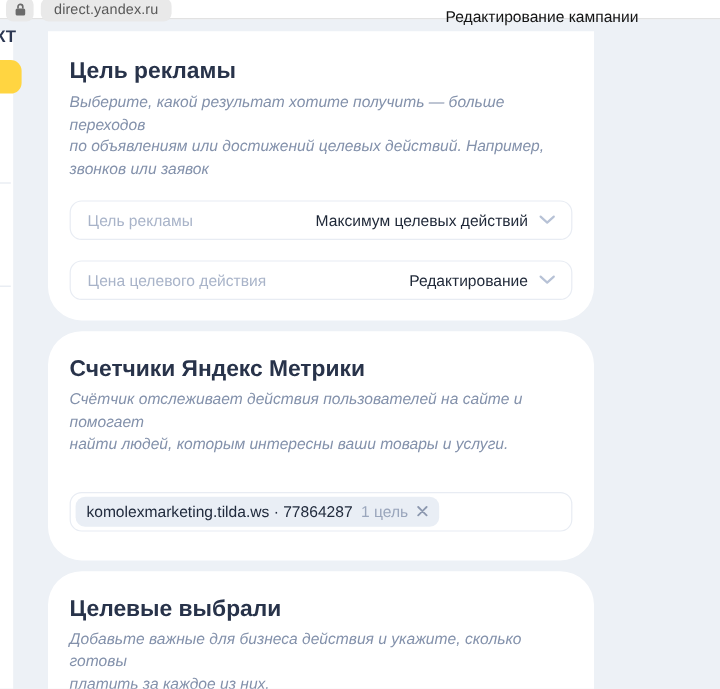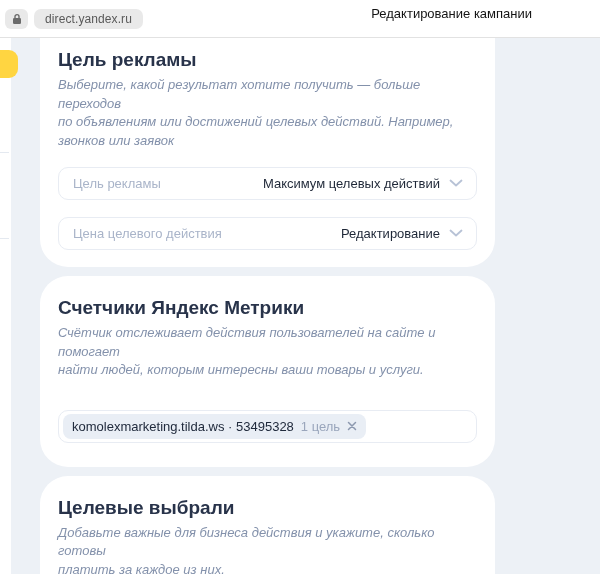--- a/index.html
+++ b/index.html
@@ -5,21 +5,21 @@
   * { margin: 0; padding: 0; box-sizing: border-box; }
   html, body { width: 600px; height: 574px; overflow: hidden; }
   body {
     font-family: "Liberation Sans", "DejaVu Sans", sans-serif;
     background: #edf1f6;
     position: relative;
   }
 
   
   .topbar {
-    position: absolute; top: 0; left: 0; right: 0; height: 38px;
+    position: absolute; top: 0; left: 0; right: 0; height: 16px;
     background: #ffffff; border-bottom: 1px solid #e2e2e2;
     display: flex; align-items: center; padding-left: 5px; z-index: 20;
   }
   .lock-pill {
     width: 23px; height: 20px; background: #e9e9e9; border-radius: 6px;
     display: flex; align-items: center; justify-content: center; flex: none;
   }
   .url-pill {
     margin-left: 6px; height: 20px; background: #e9e9e9; border-radius: 7px;
     display: flex; align-items: center; padding: 0 11px;
@@ -150,21 +150,21 @@
       </div>
     </div>
   </div>
 
   <div class="card">
     <h2>Счетчики Яндекс Метрики</h2>
     <div class="desc">Счётчик отслеживает действия пользователей на сайте и помогает
 найти людей, которым интересны ваши товары и услуги.</div>
     <div class="chip-field">
       <div class="chip">
-        <span class="chip-main">komolexmarketing.tilda.ws · 53495328</span>
+        <span class="chip-main">komolexmarketing.tilda.ws · 77864287</span>
         <span class="chip-goals">1 цель</span>
         <span class="chip-x">
           <svg width="10" height="10" viewBox="0 0 10 10">
               <path d="M1.5 1.5l7 7M8.5 1.5l-7 7" stroke="#8c98af" stroke-width="1.5" stroke-linecap="round"></path>
             </svg>
         </span>
       </div>
     </div>
   </div>
 

